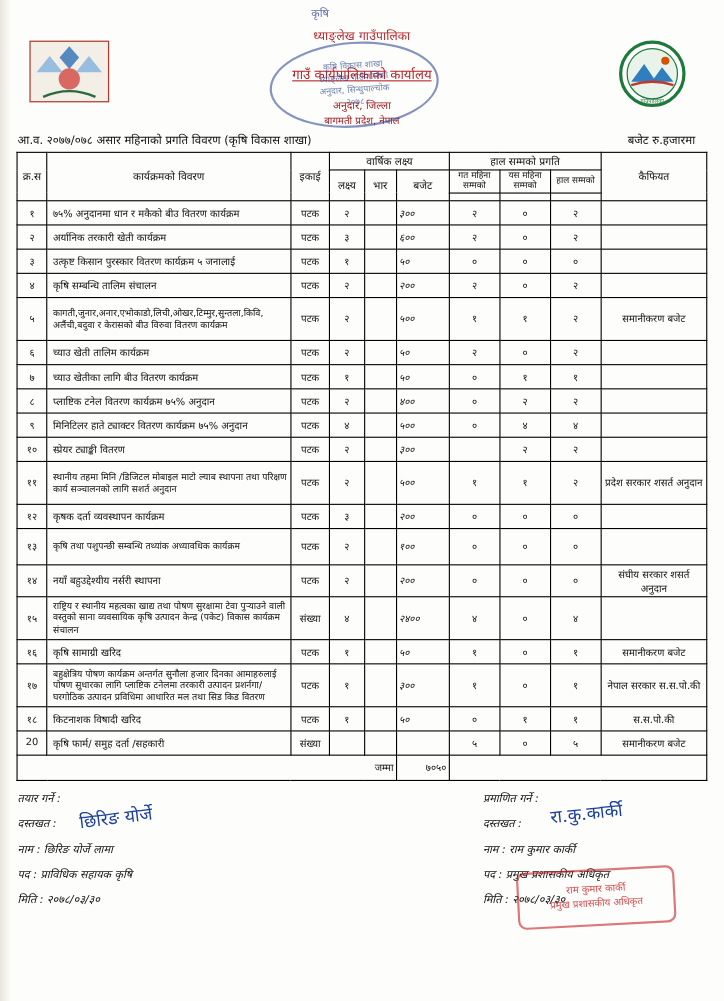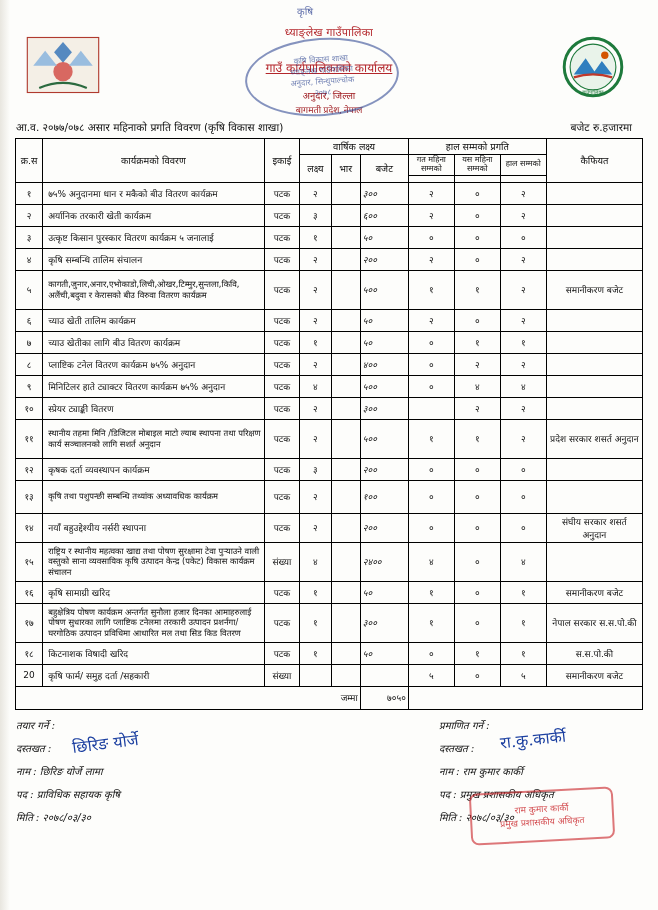--- a/index.html
+++ b/index.html
@@ -14,34 +14,34 @@
   .page{position:relative;width:658px;height:910px;}
 
   
   .header{position:relative;height:118px;}
   .emblem-left{position:absolute;left:24px;top:36px;width:78px;height:58px;}
   .emblem-right{position:absolute;right:28px;top:36px;width:74px;height:62px;}
   .header-center{position:absolute;left:0;right:0;top:24px;text-align:center;color:#b3262b;}
   .hc1{font-size:11px;letter-spacing:.2px;}
   .hc2{font-size:12px;margin-top:20px;text-decoration:underline;}
   .hc3{font-size:9.5px;margin-top:13px;color:#a12025;}
-  .hc4{font-size:9px;margin-top:1px;color:#a12025;font-family:Liberation Serif, serif;}
+  .hc4{font-size:9px;margin-top:1px;color:#a12025;}
 
   .stamp{
     position:absolute;left:245px;top:38px;width:150px;height:74px;
     border:2px solid rgba(35,60,140,.55);
     border-radius:50%;
     color:rgba(35,60,140,.65);
     font-size:8px;text-align:center;
     transform:rotate(-4deg);
     display:flex;flex-direction:column;align-items:center;justify-content:center;
     line-height:1.35;
     pointer-events:none;
   }
-  .topmark{position:absolute;left:283px;top:4px;color:#2b3f8f;font-size:10px;opacity:.75;margin-left:14px;}
+  .topmark{position:absolute;left:283px;top:4px;color:#2b3f8f;font-size:10px;opacity:.75;}
 
   
   .titlerow{
     display:flex;justify-content:space-between;
     padding:2px 26px 4px 16px;font-size:10.5px;
   }
 
   
   table{
     border-collapse:collapse;

